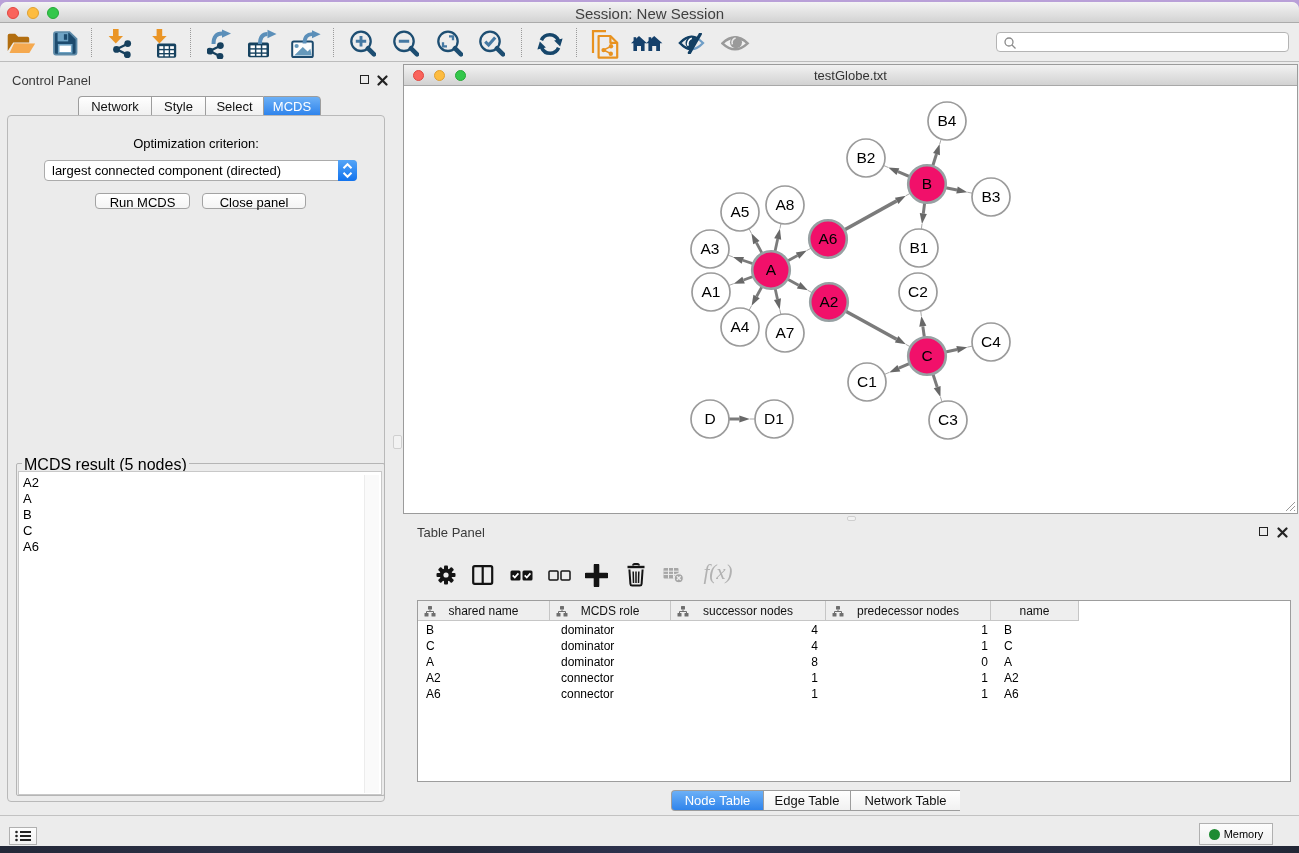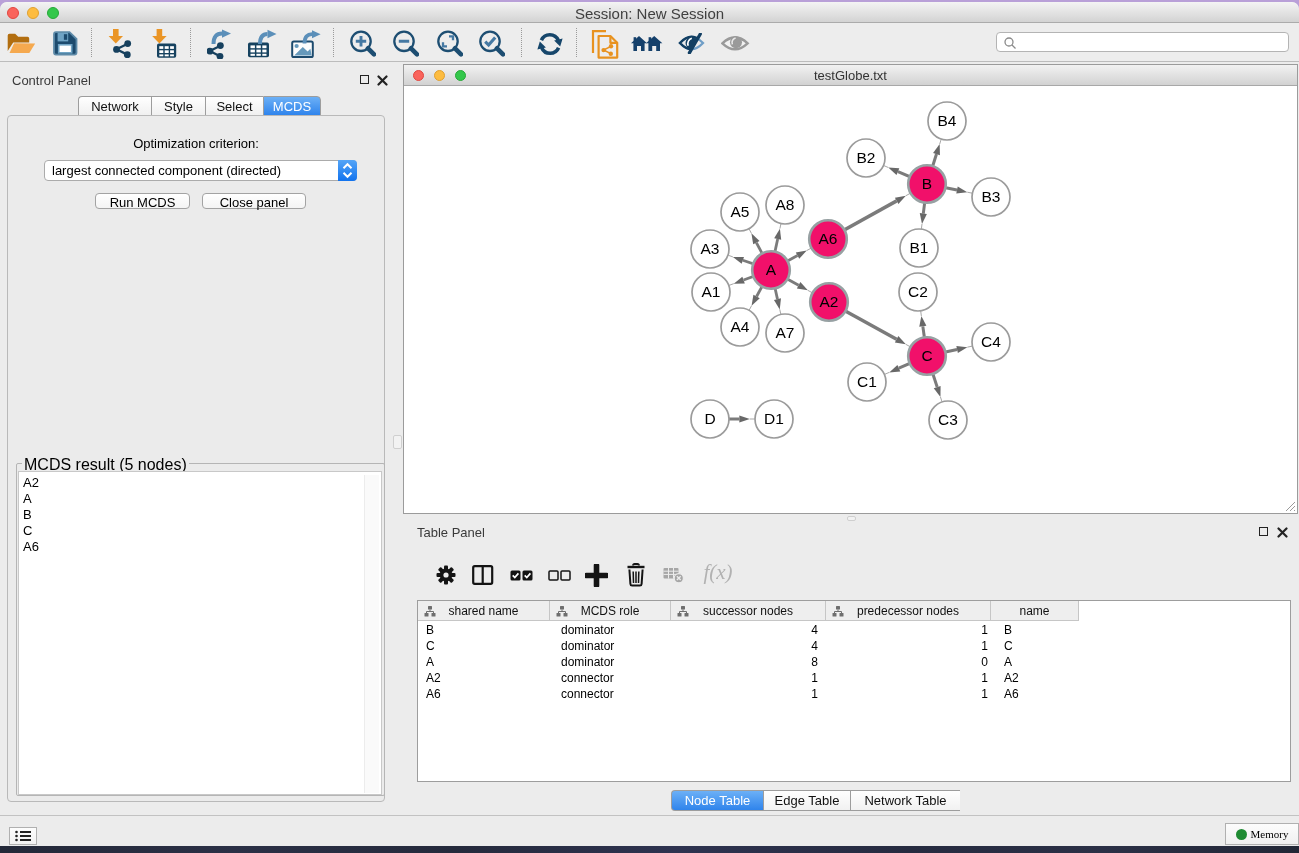--- a/index.html
+++ b/index.html
@@ -100,23 +100,23 @@
 .tr { position:absolute; height:16px; font-size:12px; color:#000; line-height:16px; }
 .tabs2 { position:absolute; top:273px; height:21px; font-size:13px; }
 .btab {
   position:absolute; top:0; height:21px; line-height:20px; text-align:center;
   background:linear-gradient(#ffffff,#f1f1f1); border:1px solid #9d9d9d; border-right:none;
   color:#111;
 }
 .btabsel { background:linear-gradient(#6cb0f6,#2f84ec); color:#fff; }
 
 #membtn {
-  position:absolute; right:0; top:7px; width:74px; height:22px;
+  position:absolute; right:26px; top:7px; width:74px; height:22px;
   background:linear-gradient(#fcfcfc,#f0f0f0); border:1px solid #b0b0b0;
-  font-size:11px; color:#000; text-align:center; line-height:21px;font-family:Liberation Serif, serif;
+  font-size:11px; color:#000; text-align:center; line-height:21px;
 }
 #listbtn {
   position:absolute; left:9px; top:11px; width:28px; height:18px;
   background:linear-gradient(#fdfdfd,#f1f1f1); border:1px solid #b0b0b0;
 }
 </style>
 </head>
 <body>
 <div id="appwin">
   <div id="titlebar">

